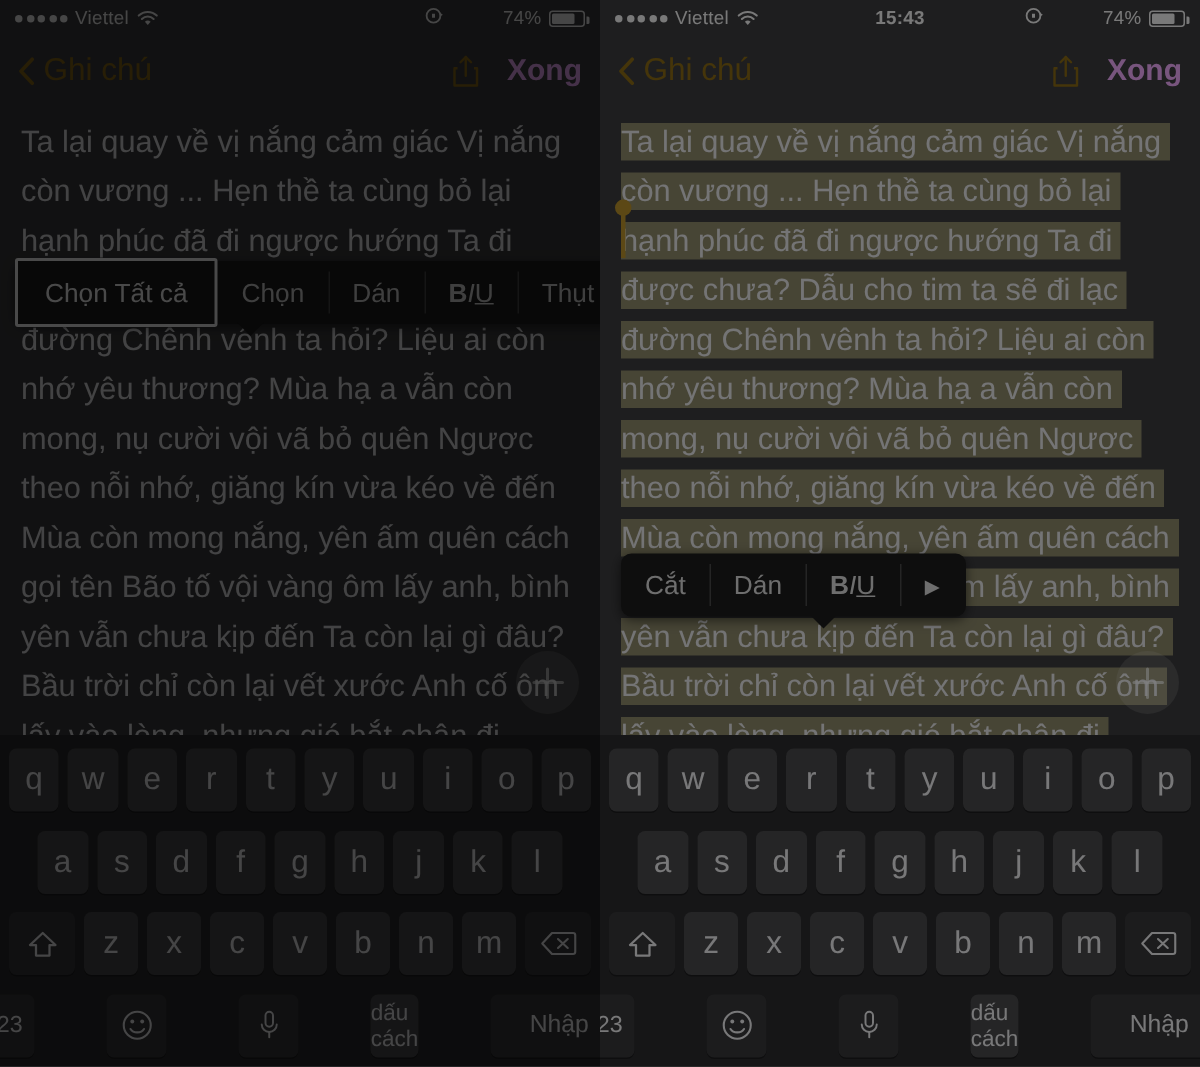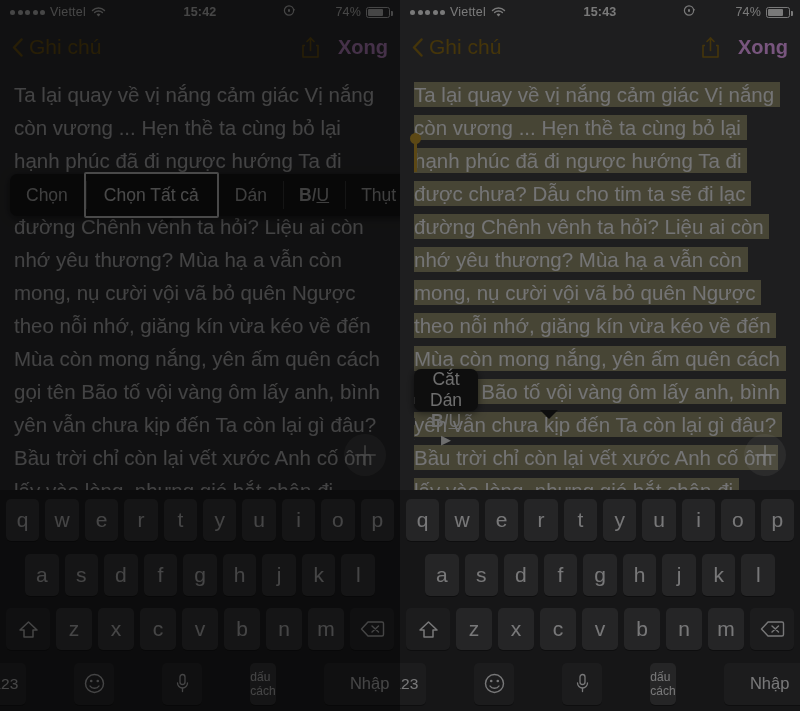--- a/index.html
+++ b/index.html
@@ -123,21 +123,21 @@
   .popup-item .bb{ font-weight:700; }
   .popup-arrow-glyph{ font-size:13px; color:#dcdcdc; }
   .popup .tail{
     position:absolute; bottom:-8px; width:0; height:0;
     border-left:9px solid transparent; border-right:9px solid transparent;
     border-top:9px solid #1c1c1c;
   }
 
   .popup.left-menu{ left:10px; top:174px; }
   .popup.left-menu .tail{ left:148px; }
-  .popup.right-menu{ left:14px; top:369px;flex-direction:column; }
+  .popup.right-menu{ left:14px; top:369px; }
   .popup.right-menu .tail{ left:126px; }
   .popup.right-menu .popup-item.arrow{ padding:0 17px; }
 
   
   .keyboard{
     position:relative; z-index:5;
     height:221px; background:#2c2c2e;
     padding:9px 3px 6px 3px;
     display:flex; flex-direction:column; justify-content:space-between;
   }
@@ -149,21 +149,21 @@
     flex:1; height:42px; border-radius:5px;
     background:#4a4a4c;
     display:flex; align-items:center; justify-content:center;
     color:#f0f0f2; font-size:21px; cursor:pointer;
     box-shadow:0 1px 0 rgba(0,0,0,.35);
   }
   .key.dark{ background:#39393b; }
   .key.w-shift, .key.w-back{ flex:0 0 44px; }
   .key.w-num{ flex:0 0 42px; font-size:15.5px; }
   .key.w-emoji, .key.w-mic{ flex:0 0 40px; font-size:19px; }
-  .key.w-space{ flex:1 1 auto; font-size:12px; }
+  .key.w-space{ flex:1 1 auto; font-size:15px; }
   .key.w-return{ flex:0 0 92px; font-size:16.5px; }
   .key svg{ display:block; }
 
   
   .panel.right .note{ }
 </style>
 </head>
 <body>
 
 <div class="stage">
@@ -181,21 +181,20 @@
           </span>
         <span class="carrier">Viettel</span>
         <span class="wifi">
           <svg width="15" height="11" viewBox="0 0 15 11">
               <path d="M7.5 9.6 L5.6 7.5 a2.8 2.8 0 0 1 3.8 0 Z" fill="#f2f2f2"></path>
               <path d="M3.6 5.6 a5.6 5.6 0 0 1 7.8 0" stroke="#f2f2f2" stroke-width="1.4" fill="none" stroke-linecap="round"></path>
               <path d="M1.5 3.4 a8.6 8.6 0 0 1 12 0" stroke="#f2f2f2" stroke-width="1.4" fill="none" stroke-linecap="round"></path>
             </svg>
         </span>
       </div>
-      <div class="sb-time">15:42</div>
       <div class="sb-right">
         <span>
           <svg width="13" height="13" viewBox="0 0 13 13">
               <circle cx="6" cy="6.5" r="4.6" stroke="#f2f2f2" stroke-width="1.2" fill="none"></circle>
               <path d="M5 5.2h2v2.6H5z" fill="#f2f2f2"></path>
               <path d="M10.2 4.4l2 1.4-2 1.4z" fill="#f2f2f2"></path>
             </svg>
         </span>
         <span class="batt-pct">74%</span>
         <span class="batt">
@@ -224,22 +223,22 @@
         <span class="nav-done">Xong</span>
       </div>
     </div>
 
     <div class="note">
       <div class="note-text">Ta lại quay về vị nắng cảm giác Vị nắng còn vương ... Hẹn thề ta cùng bỏ lại hạnh phúc đã đi ngược hướng Ta đi được chưa? Dẫu cho tim ta sẽ đi lạc đường Chênh vênh ta hỏi? Liệu ai còn nhớ yêu thương? Mùa hạ a vẫn còn mong, nụ cười vội vã bỏ quên Ngược theo nỗi nhớ, giăng kín vừa kéo về đến Mùa còn mong nắng, yên ấm quên cách gọi tên Bão tố vội vàng ôm lấy anh, bình yên vẫn chưa kịp đến Ta còn lại gì đâu? Bầu trời chỉ còn lại vết xước Anh cố ôm lấy vào lòng, nhưng gió bắt chân đi ngược Anh sẽ vẽ những vệt nắng khi nỗi buồn chưa kịp lớn lên Giấc mơ sẽ vẫn ở lại? Khi đôi chân em nhẹ nhàng đến Anh đặt nỗi nhớ lên đôi tay MONG MỎI chờ</div>
       <div class="fab"></div>
     </div>
 
     <div class="popup left-menu">
+      <div class="popup-item selected">Chọn Tất cả</div>
       <div class="popup-item">Chọn</div>
-      <div class="popup-item selected">Chọn Tất cả</div>
       <div class="popup-item">Dán</div>
       <div class="popup-item">
           <span class="bb">B</span>
           <span class="bi">I</span>
           <span class="bu">U</span>
         </div>
       <div class="popup-item">Thụt lề Bên phải</div>
       <div class="tail"></div>
     </div>
 

